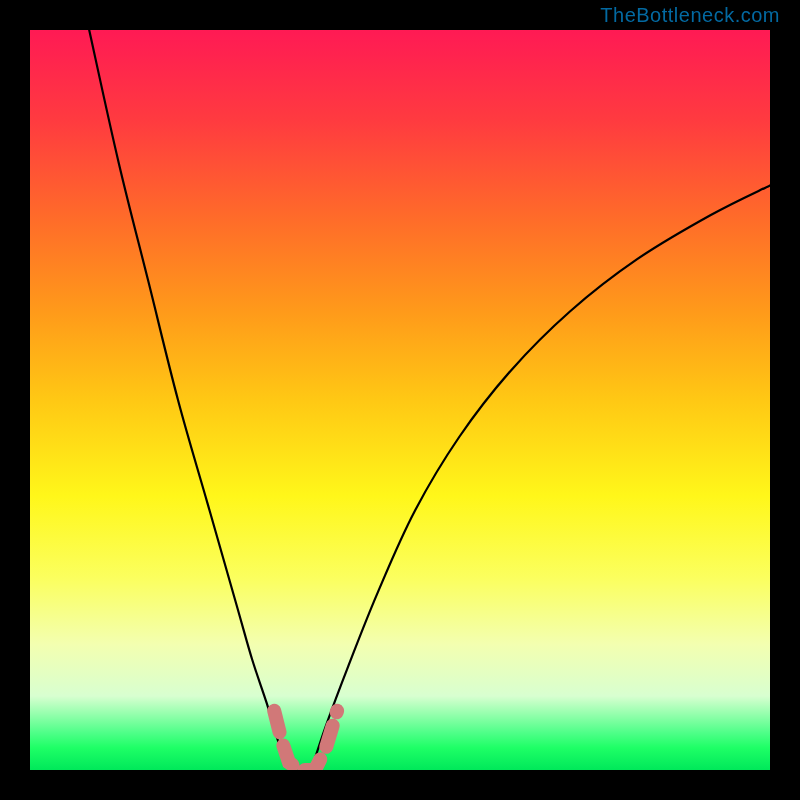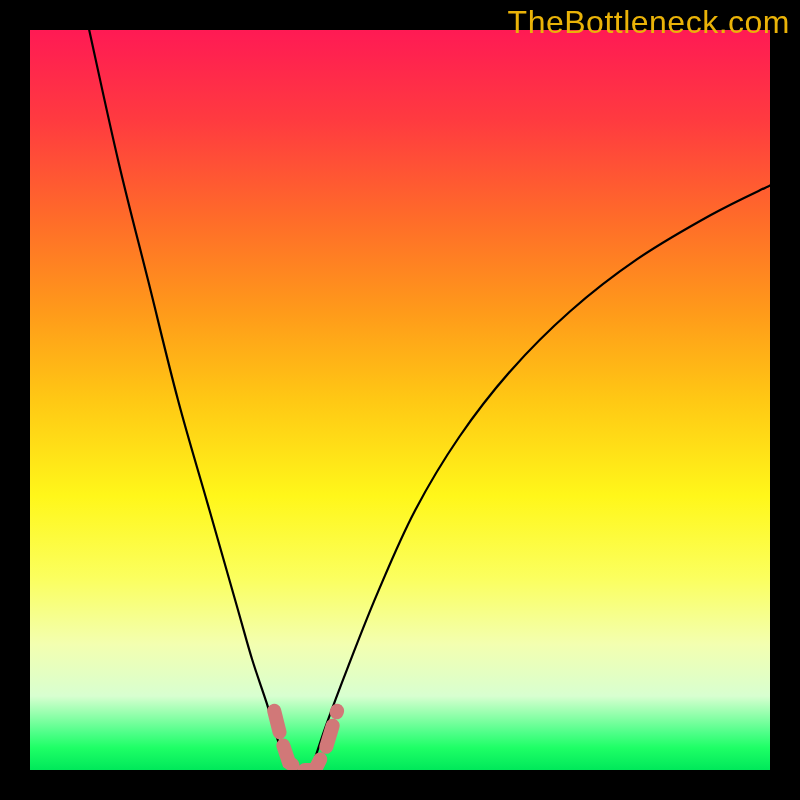--- a/index.html
+++ b/index.html
@@ -13,23 +13,23 @@
   }
   .frame {
     position: relative;
     width: 800px;
     height: 800px;
     background: #000;
   }
   .watermark {
     position: absolute;
     top: 4px;
-    right: 10px;
-    color: #eab308;
-    font-size: 32px;
+    right: 20px;
+    color: #0369a1;
+    font-size: 20px;
     font-weight: 500;
     letter-spacing: 0.5px;
     z-index: 10;
   }
   .plot-area {
     position: absolute;
     left: 30px;
     top: 30px;
     width: 740px;
     height: 740px;

